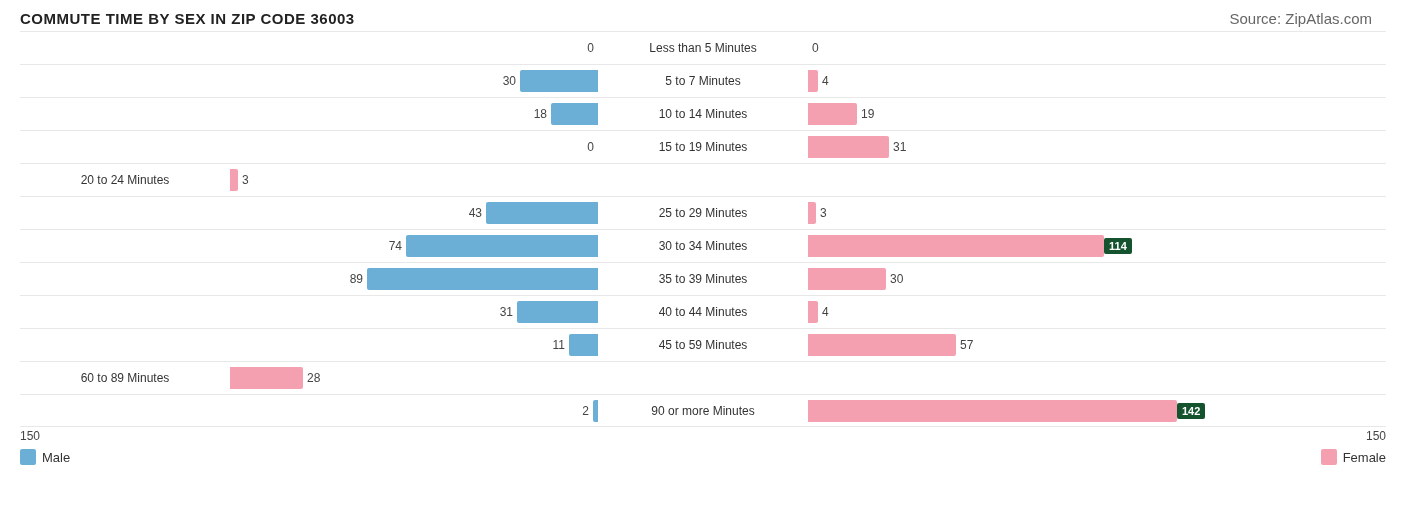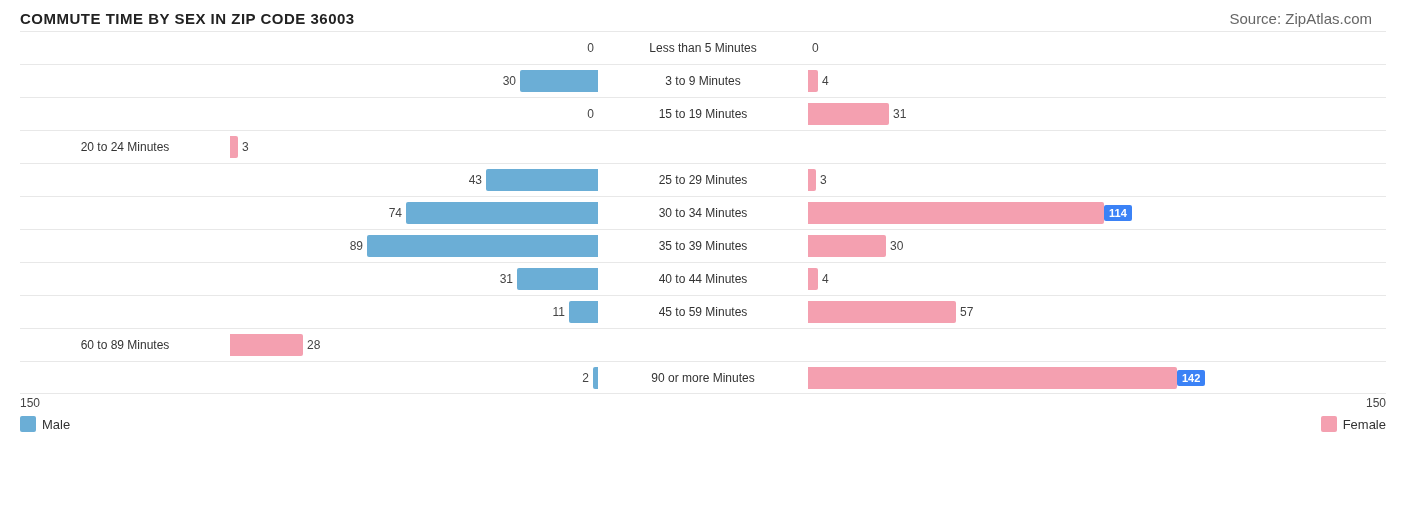--- a/index.html
+++ b/index.html
@@ -87,21 +87,21 @@
       border-radius: 0 2px 2px 0;
     }
     .female-value {
       font-size: 12px;
       color: #444;
       min-width: 28px;
       text-align: left;
       margin-left: 4px;
     }
     .female-value-highlight {
-      background: #3b82f6;
+      background: #14532d;
       color: #fff;
       font-weight: bold;
       padding: 2px 5px;
       border-radius: 2px;
       font-size: 11px;
     }
     
     .legend {
       display: flex;
       justify-content: space-between;
@@ -150,24 +150,35 @@
     <div class="right-side">
       <div class="female-bar" style="width:0px;"></div>
       <span class="female-value">0</span>
     </div>
   </div>
       <div class="bar-row">
     <div class="left-side">
       <span class="male-value">30</span>
       <div class="male-bar" style="width:78px;"></div>
     </div>
-    <div class="center-label">3 to 9 Minutes</div>
+    <div class="center-label">5 to 7 Minutes</div>
     <div class="right-side">
       <div class="female-bar" style="width:10px;"></div>
       <span class="female-value">4</span>
+    </div>
+  </div>
+      <div class="bar-row">
+    <div class="left-side">
+      <span class="male-value">18</span>
+      <div class="male-bar" style="width:47px;"></div>
+    </div>
+    <div class="center-label">10 to 14 Minutes</div>
+    <div class="right-side">
+      <div class="female-bar" style="width:49px;"></div>
+      <span class="female-value">19</span>
     </div>
   </div>
       <div class="bar-row">
     <div class="left-side">
       <span class="male-value">0</span>
       <div class="male-bar" style="width:0px;"></div>
     </div>
     <div class="center-label">15 to 19 Minutes</div>
     <div class="right-side">
       <div class="female-bar" style="width:81px;"></div>

